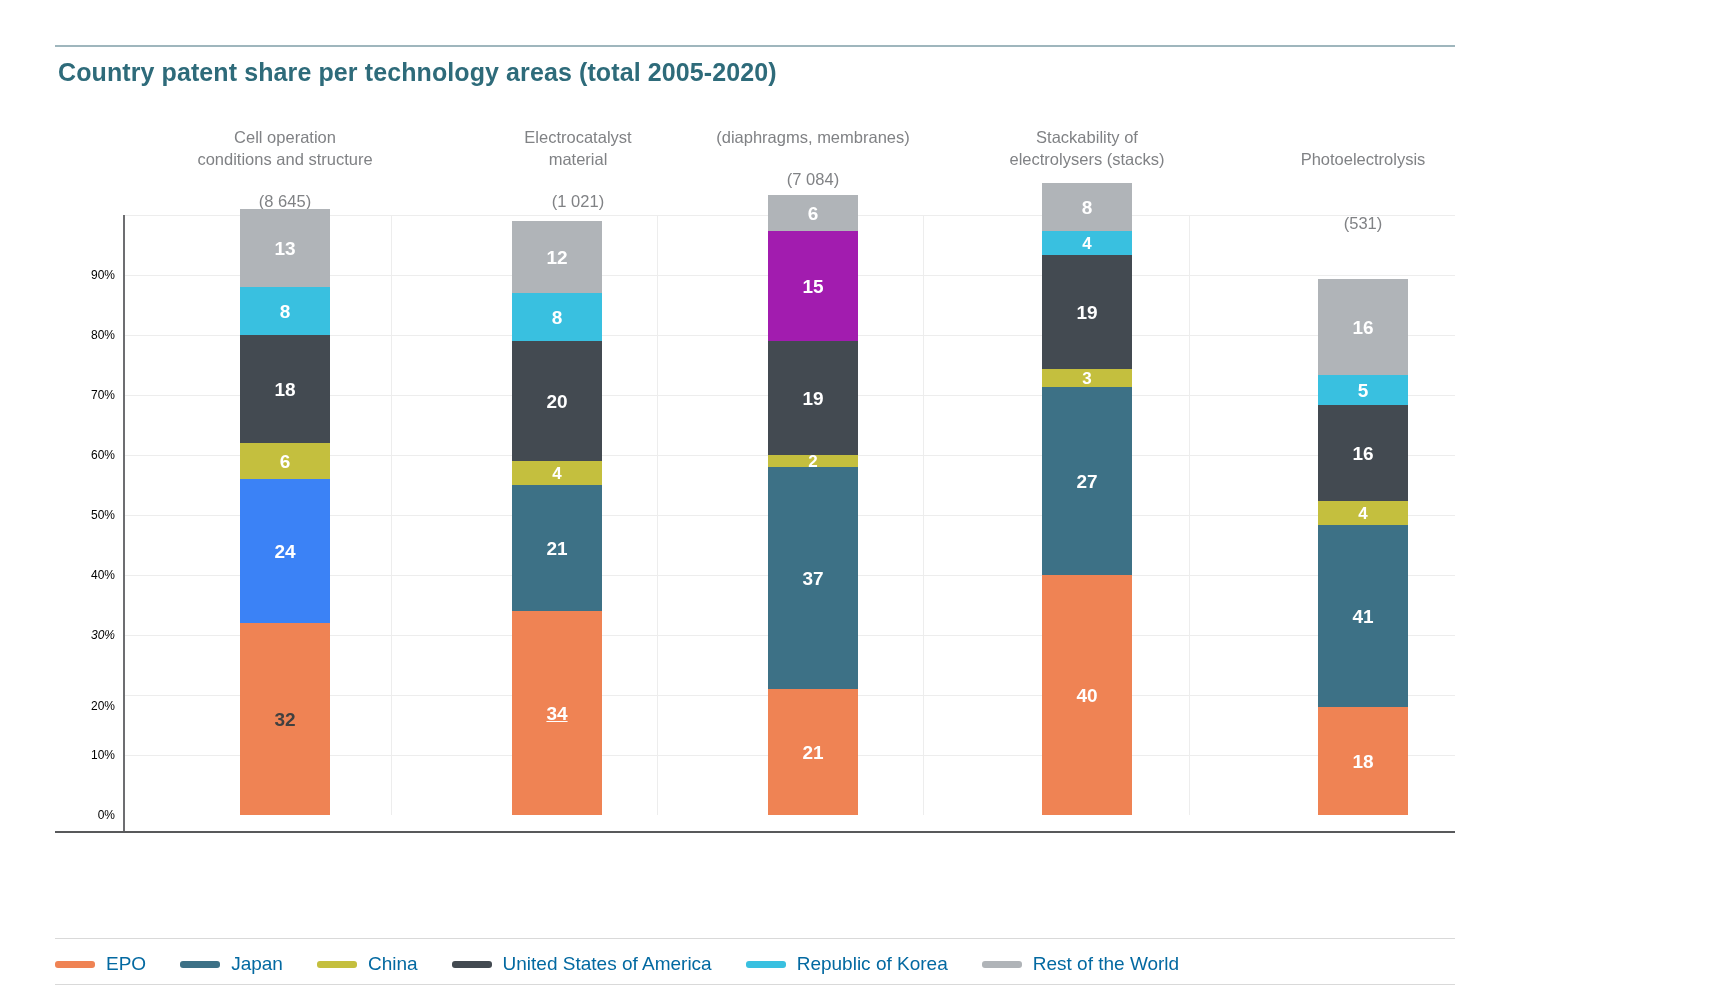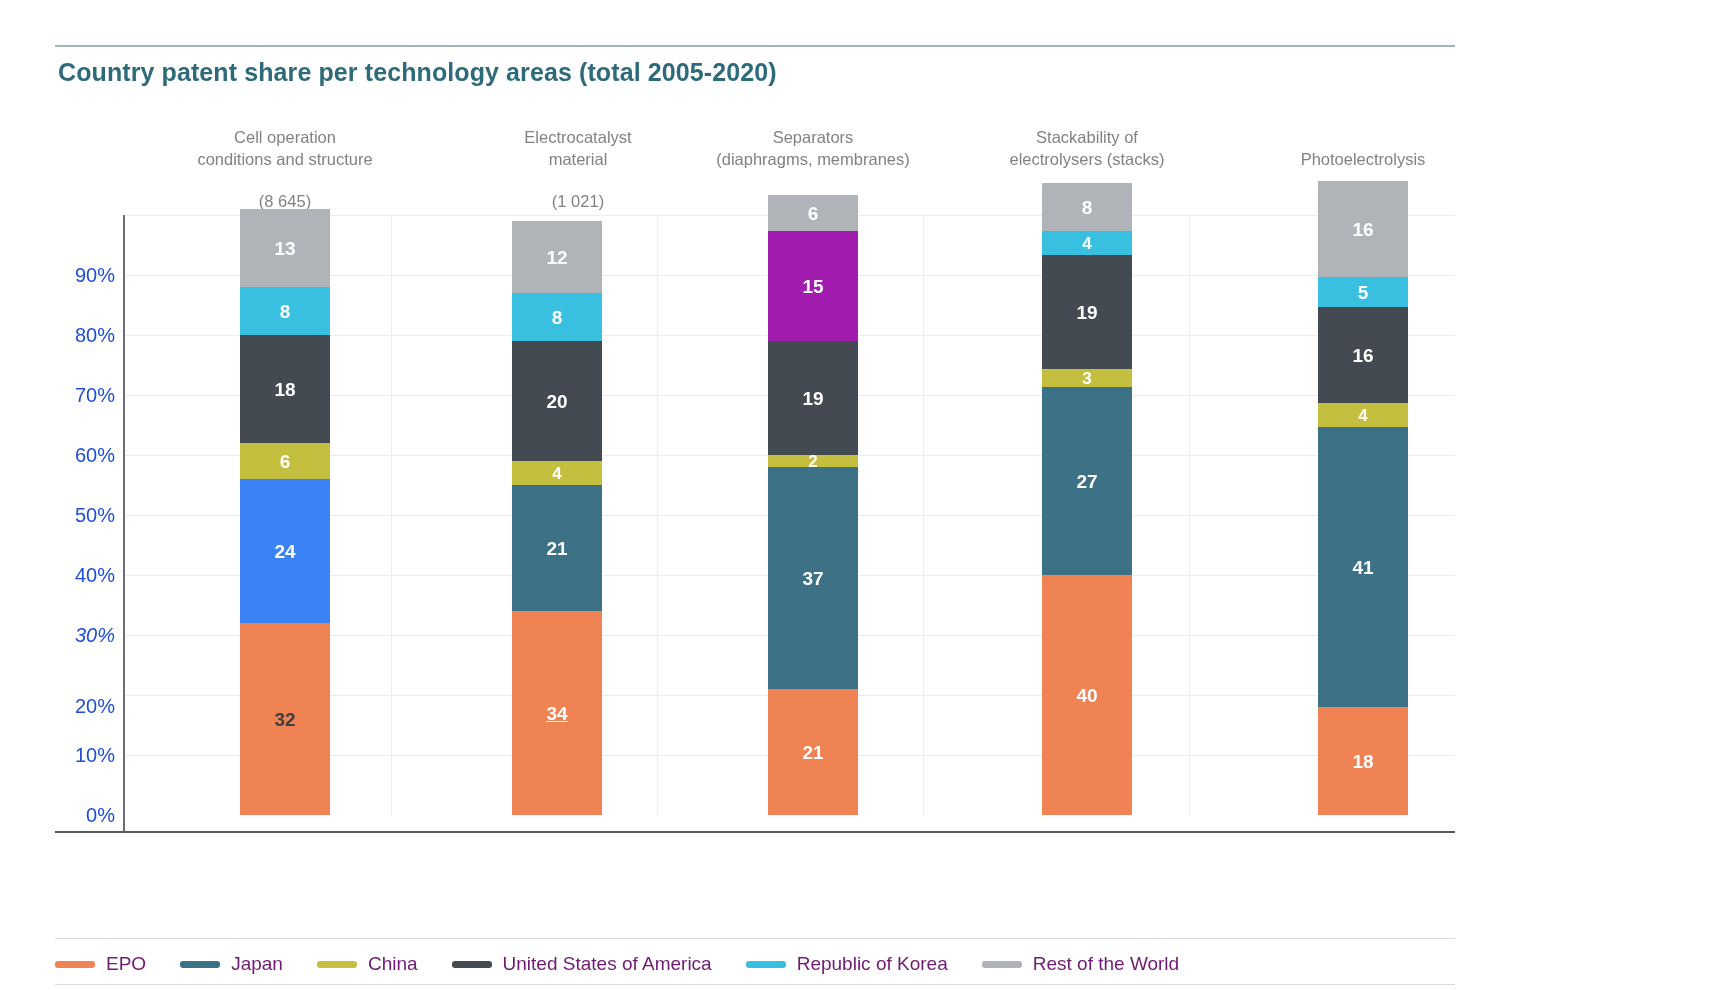--- a/index.html
+++ b/index.html
@@ -55,22 +55,22 @@
   }
   #xaxis-line{
     position:absolute;left:55px;top:831px;width:1400px;height:2px;
     background:#58595b;
   }
   .ytick{
     position:absolute;
     right:0;
     width:70px;
     text-align:right;
-    font-size:20px;
-    color:#1d4ed8;
+    font-size:12px;
+    color:#000000;
     transform:translateY(-50%);
   }
   #yticks{position:absolute;left:35px;top:215px;width:80px;height:600px;}
 
   
   .bar{
     position:absolute;
     bottom:0;
     width:90px;
     display:flex;
@@ -104,21 +104,21 @@
   }
   .legend-item{
     display:flex;align-items:center;
     margin-right:34px;
     white-space:nowrap;
   }
   .legend-swatch{
     width:40px;height:7px;border-radius:3px;margin-right:11px;
   }
   .legend-label{
-    font-size:19px;color:#701a75;
+    font-size:19px;color:#0369a1;
   }
 </style>
 </head>
 <body>
 
 <div id="root">
 
   <div class="top-rule"></div>
   <div class="chart-title">Country patent share per technology areas (total 2005-2020)</div>
 
@@ -127,21 +127,20 @@
         <span class="ch-line">Cell operation</span>
         <span class="ch-line">conditions and structure</span>
         <span class="ch-count">(8 645)</span>
       </div>
       <div class="col-head" style="left: 388px; width: 380px; top: 126px;">
         <span class="ch-line">Electrocatalyst</span>
         <span class="ch-line">material</span>
         <span class="ch-count">(1 021)</span>
       </div>
       <div class="col-head" style="left: 623px; width: 380px; top: 126px;">
-        <span class="ch-line">Separators</span>
         <span class="ch-line">(diaphragms, membranes)</span>
         <span class="ch-count">(7 084)</span>
       </div>
       <div class="col-head" style="left: 897px; width: 380px; top: 126px;">
         <span class="ch-line">Stackability of</span>
         <span class="ch-line">electrolysers (stacks)</span>
         <span class="ch-count">(1 179)</span>
       </div>
       <div class="col-head" style="left: 1173px; width: 380px; top: 148px;">
         <span class="ch-line">Photoelectrolysis</span>
@@ -210,21 +209,21 @@
         <div class="bar" style="left: 917px; width: 90px;">
           <div class="seg" style="height: 240px; background: rgb(239, 131, 84); color: rgb(255, 255, 255);">40</div>
           <div class="seg" style="height: 188px; background: rgb(61, 113, 134);">27</div>
           <div class="seg tiny" style="height: 18px; background: rgb(196, 191, 62);">3</div>
           <div class="seg" style="height: 114px; background: rgb(67, 74, 81);">19</div>
           <div class="seg tiny" style="height: 24px; background: rgb(57, 192, 224);">4</div>
           <div class="seg" style="height: 48px; background: rgb(176, 180, 184);">8</div>
         </div>
         <div class="bar" style="left: 1193px; width: 90px;">
           <div class="seg" style="height: 108px; background: rgb(239, 131, 84); color: rgb(255, 255, 255);">18</div>
-          <div class="seg" style="height: 280px; background: rgb(61, 113, 134); text-align: center;">41</div>
+          <div class="seg" style="height: 182px; background: rgb(61, 113, 134); text-align: center;">41</div>
           <div class="seg tiny" style="height: 24px; background: rgb(196, 191, 62);">4</div>
           <div class="seg" style="height: 96px; background: rgb(67, 74, 81);">16</div>
           <div class="seg" style="height: 30px; background: rgb(57, 192, 224);">5</div>
           <div class="seg" style="height: 96px; background: rgb(176, 180, 184);">16</div>
         </div>
       </div>
   </div>
 
   <div id="xaxis-line"></div>
 

